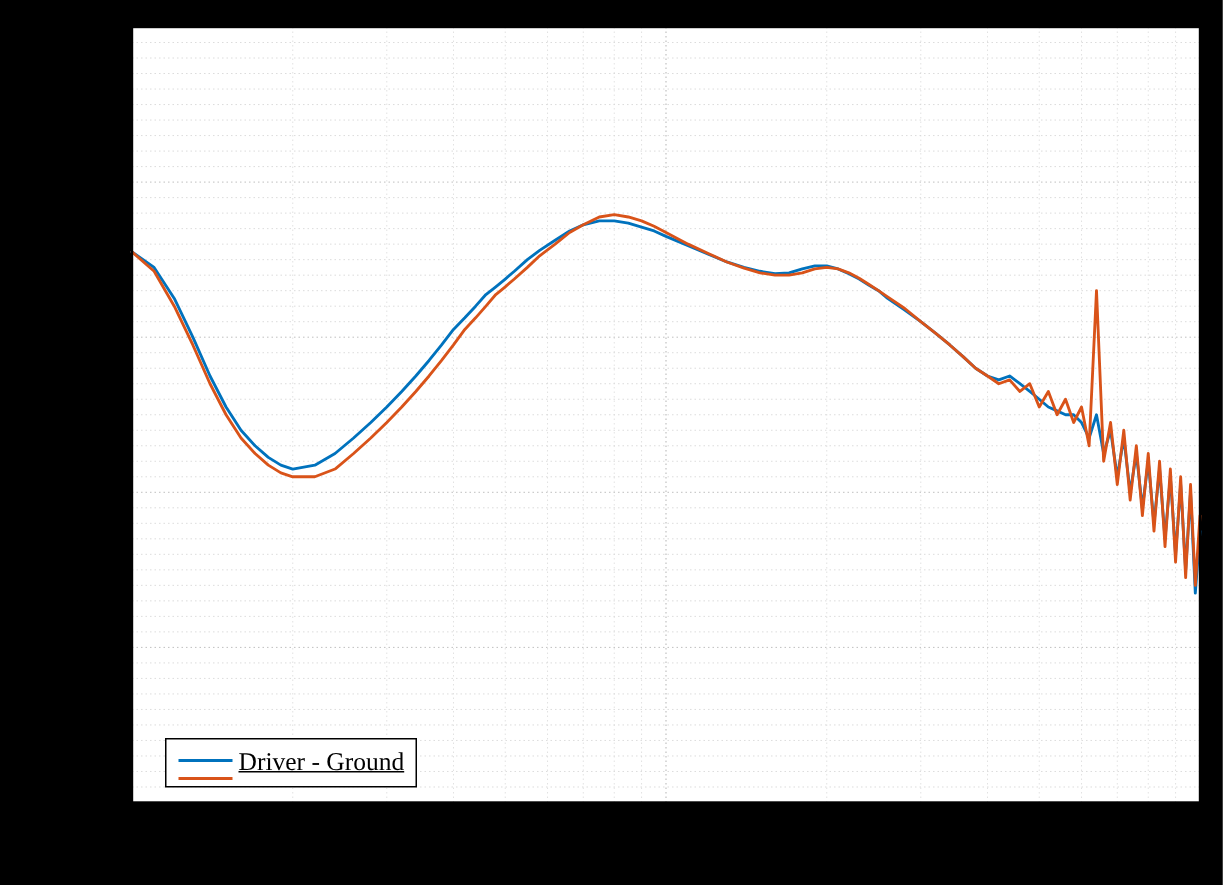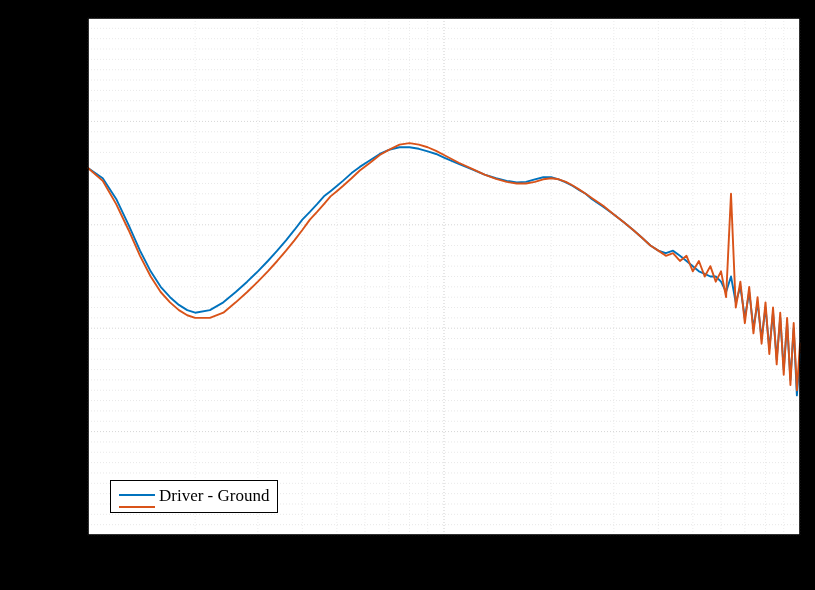--- a/index.html
+++ b/index.html
@@ -110,21 +110,21 @@
       <line x1="721.0218451365771" y1="18" x2="721.0218451365771" y2="535" stroke="#d8d8d8" stroke-width="0.5" stroke-dasharray="1 2"></line>
       <line x1="744.8549022450754" y1="18" x2="744.8549022450754" y2="535" stroke="#d8d8d8" stroke-width="0.5" stroke-dasharray="1 2"></line>
       <line x1="765.500035369132" y1="18" x2="765.500035369132" y2="535" stroke="#d8d8d8" stroke-width="0.5" stroke-dasharray="1 2"></line>
       <line x1="783.7103333603997" y1="18" x2="783.7103333603997" y2="535" stroke="#d8d8d8" stroke-width="0.5" stroke-dasharray="1 2"></line>
       <line x1="800" y1="18" x2="800" y2="535" stroke="#b8b8b8" stroke-width="0.7" stroke-dasharray="1 2"></line>
       <path d="M88.00 167.93 L102.74 178.27 L116.19 198.95 L128.56 224.80 L140.02 250.65 L150.69 271.33 L160.67 286.84 L170.04 297.18 L178.88 304.93 L187.24 310.10 L195.17 312.69 L209.90 310.10 L223.36 302.35 L235.73 292.01 L247.19 281.67 L257.86 271.33 L267.83 260.99 L277.21 250.65 L286.04 240.31 L294.40 229.97 L302.33 219.63 L309.88 211.88 L317.07 204.12 L323.94 196.36 L330.52 191.19 L336.83 186.02 L342.90 180.85 L351.57 173.10 L359.78 166.90 L370.09 160.18 L379.76 153.97 L388.85 149.84 L399.52 147.25 L409.50 147.25 L418.87 148.80 L427.71 151.39 L436.07 153.97 L444.00 157.59 L458.74 163.79 L472.19 169.48 L484.56 174.65 L496.02 178.27 L506.69 180.85 L516.67 182.41 L526.04 181.89 L534.88 179.30 L543.24 177.24 L551.17 177.24 L558.71 179.30 L565.90 182.41 L572.78 186.02 L579.36 190.16 L585.67 193.78 L591.73 198.95 L603.19 206.70 L613.86 214.46 L623.83 222.22 L633.21 229.97 L642.04 237.73 L650.40 245.48 L658.33 250.65 L665.88 253.23 L673.07 250.65 L679.94 255.82 L686.52 260.99 L692.83 266.16 L698.90 271.33 L704.73 273.91 L710.35 276.50 L715.78 276.50 L721.02 281.67 L726.09 292.01 L731.00 276.50 L735.76 302.35 L740.37 286.84 L744.85 317.86 L749.21 292.01 L753.45 328.20 L757.57 302.35 L761.59 338.54 L765.50 307.52 L769.32 348.88 L773.04 312.69 L776.68 359.22 L780.24 317.86 L783.71 369.56 L787.11 323.03 L790.43 379.90 L793.69 328.20 L796.88 395.41 L800.00 354.05 " fill="none" stroke="#0072BD" stroke-width="1.9" stroke-linejoin="round" stroke-linecap="round"></path>
       <path d="M88.00 167.93 L102.74 180.85 L116.19 204.12 L128.56 229.97 L140.02 255.82 L150.69 276.50 L160.67 292.01 L170.04 302.35 L178.88 310.10 L187.24 315.27 L195.17 317.86 L209.90 317.86 L223.36 312.69 L235.73 302.35 L247.19 292.01 L257.86 281.67 L267.83 271.33 L277.21 260.99 L286.04 250.65 L294.40 240.31 L302.33 229.97 L309.88 219.63 L317.07 211.88 L323.94 204.12 L330.52 196.36 L336.83 191.19 L342.90 186.02 L351.57 178.27 L359.78 170.52 L370.09 162.76 L379.76 155.00 L388.85 149.84 L399.52 144.66 L409.50 143.11 L418.87 144.66 L427.71 147.25 L436.07 150.87 L444.00 155.00 L458.74 162.76 L472.19 168.96 L484.56 174.65 L496.02 178.79 L506.69 181.89 L516.67 183.44 L526.04 183.44 L534.88 181.89 L543.24 179.30 L551.17 178.27 L558.71 179.30 L565.90 181.89 L572.78 185.51 L579.36 189.64 L585.67 193.78 L591.73 197.92 L603.19 205.67 L613.86 214.46 L623.83 222.22 L633.21 229.97 L642.04 237.73 L650.40 245.48 L658.33 250.65 L665.88 255.82 L673.07 253.23 L679.94 260.99 L686.52 255.82 L692.83 271.33 L698.90 260.99 L704.73 276.50 L710.35 266.16 L715.78 281.67 L721.02 271.33 L726.09 297.18 L731.00 193.78 L735.76 307.52 L740.37 281.67 L744.85 323.03 L749.21 286.84 L753.45 333.37 L757.57 297.18 L761.59 343.71 L765.50 302.35 L769.32 354.05 L773.04 307.52 L776.68 364.39 L780.24 312.69 L783.71 374.73 L787.11 317.86 L790.43 385.07 L793.69 323.03 L796.88 390.24 L800.00 343.71 " fill="none" stroke="#D95319" stroke-width="1.9" stroke-linejoin="round" stroke-linecap="round"></path>
       <rect x="88" y="18" width="712" height="517" fill="none" stroke="#000" stroke-width="1.6"></rect>
     </svg>
 
-  <div class="legend-box" id="legend" style="left: 110px; bottom: 77px;">
+  <div class="legend-box" id="legend" style="left: 110px; bottom: 65px; text-decoration: underline;">
     <div class="legend-row">
       <span class="legend-swatch" id="sw0" style="background: rgb(0, 114, 189);"></span>
       <span>Driver - Ground</span>
     </div>
     <div class="legend-row">
       <span class="legend-swatch" id="sw1" style="background: rgb(217, 83, 25);"></span>
     </div>
   </div>
 </div>
 

